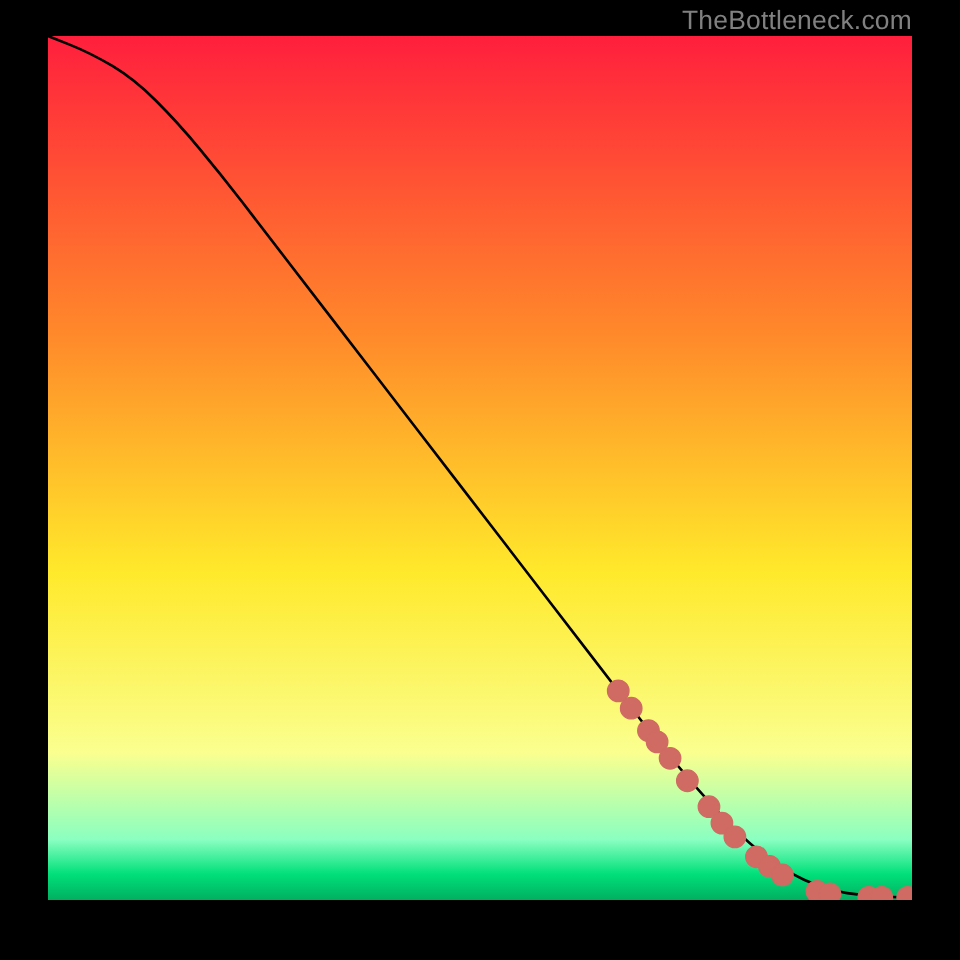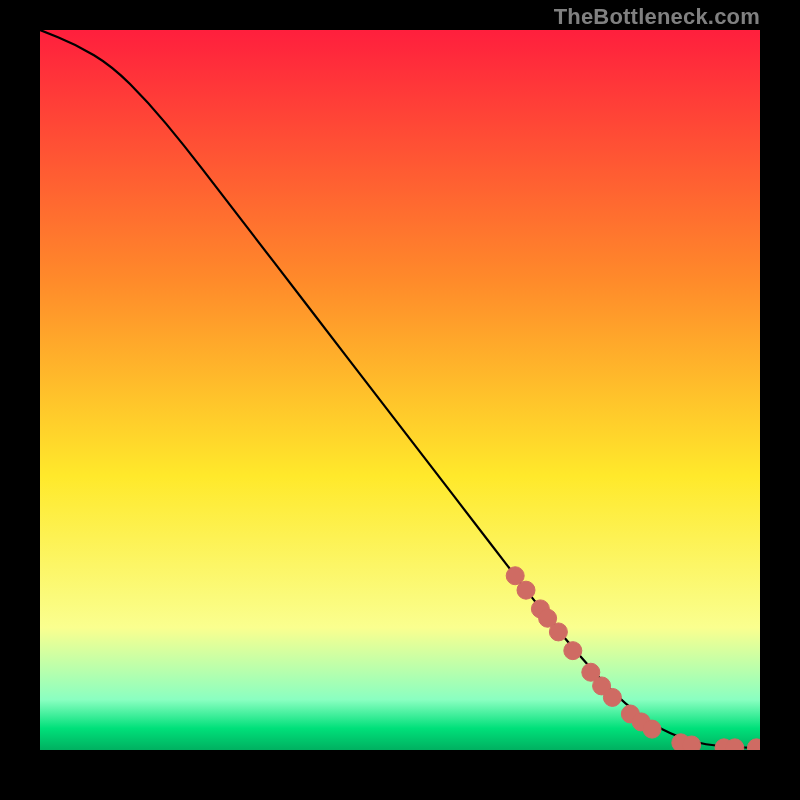--- a/index.html
+++ b/index.html
@@ -24,21 +24,21 @@
     width: 720px;
     height: 720px;
     
   }
   .watermark {
     position: absolute;
     top: 4px;
     right: 40px;
     color: #808080;
     font-size: 22px;
-    font-weight: 700;
+    font-weight: 400;
     letter-spacing: 0.2px;
   }
   svg { display: block; }
 </style>
 </head>
 <body>
 
 <div class="frame">
   <div class="watermark">TheBottleneck.com</div>
 

